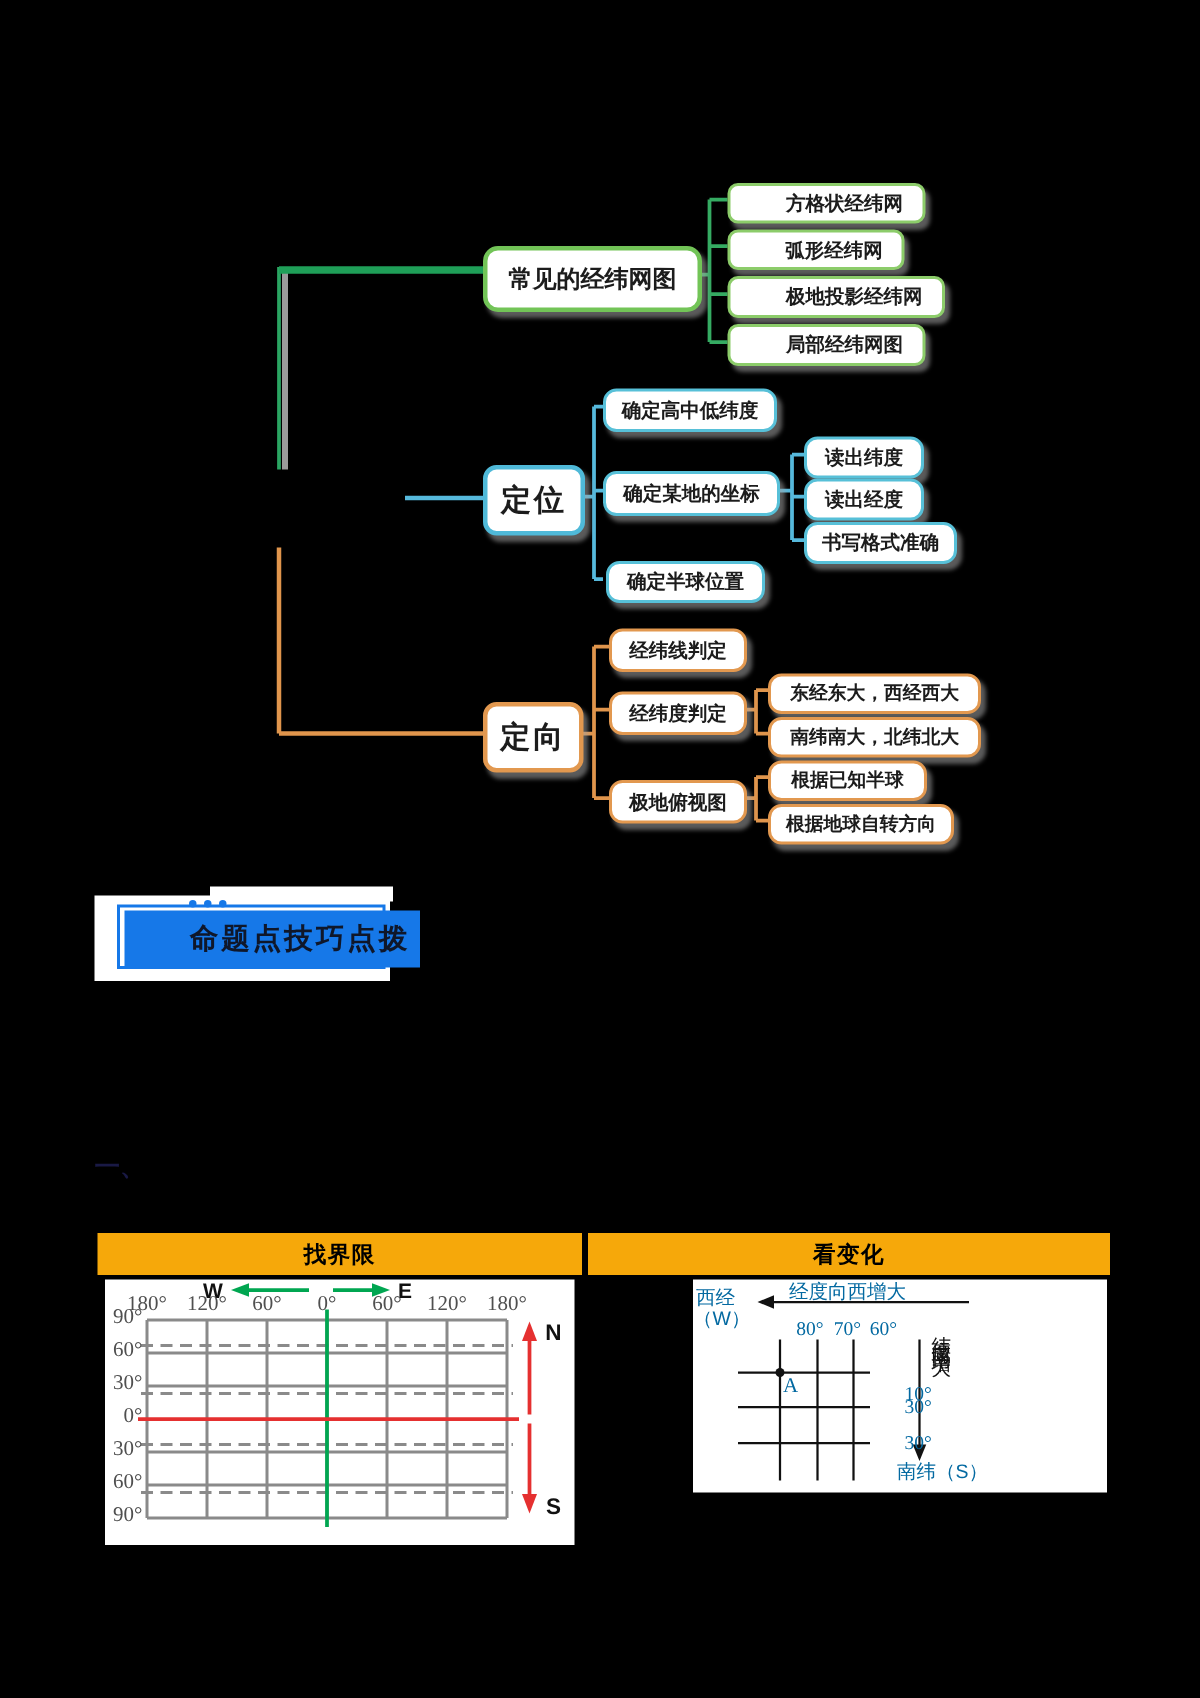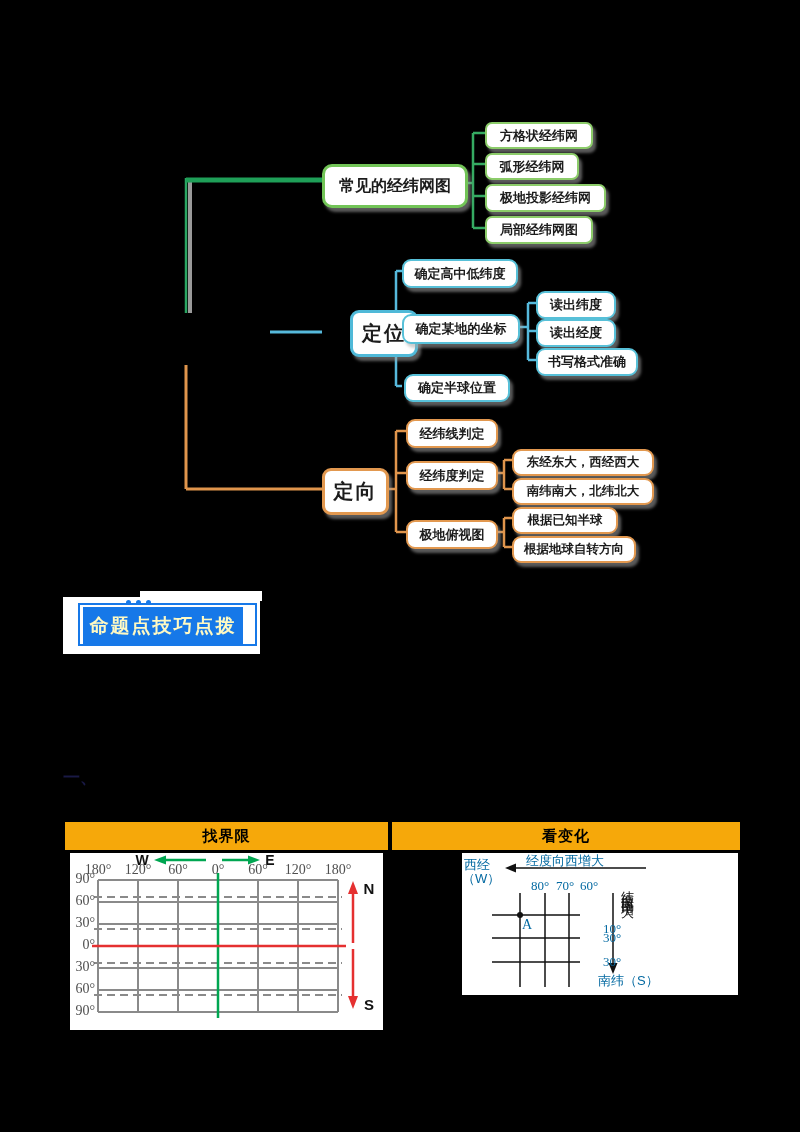--- a/index.html
+++ b/index.html
@@ -8,33 +8,33 @@
   svg{display:block;}
   .connectors{position:absolute;left:0;top:0;pointer-events:none;}
 
   
   .node{position:absolute;background:#fff;display:flex;align-items:center;justify-content:center;
         font-weight:bold;color:#1c1c1c;white-space:nowrap;
         box-shadow:3px 4px 3px rgba(165,165,165,.55);}
   .root{background:#45b97d;color:#fff;border-radius:9px;font-size:22px;letter-spacing:2px;
         box-shadow:3px 4px 4px rgba(150,150,150,.5);}
   .gbig{border:3px solid #72c457;border-radius:10px;font-size:16px;}
-  .gleaf{border:2px solid #8ccc6a;border-radius:7px;font-size:13px;}
+  .gleaf{border:2px solid #8ccc6a;border-radius:7px;font-size:13px;padding-left:24px;}
   .bhead{border:3px solid #4fb9d8;border-radius:9px;font-size:20px;letter-spacing:2px;}
   .bleaf{border:2px solid #57c0d8;border-radius:9px;font-size:13px;}
   .ohead{border:3px solid #e2984f;border-radius:9px;font-size:20px;letter-spacing:2px;}
   .oleaf{border:2px solid #e2984f;border-radius:9px;font-size:13px;}
   .small{font-size:12.5px;}
 
   
   .badge-white{position:absolute;background:#fff;}
   .badge-outline{position:absolute;border:2px solid #1678e8;background:transparent;}
   .badge-dot{position:absolute;width:5px;height:5px;border-radius:50%;background:#1678e8;}
-  .badge-box{position:absolute;background:#1678e8;color:#fef9c3;display:flex;align-items:center;
-             justify-content:center;font-weight:bold;font-size:19px;letter-spacing:2px;}
+  .badge-box{position:absolute;background:#1678e8;color:#0f172a;display:flex;align-items:center;
+             justify-content:center;font-weight:bold;font-size:19px;letter-spacing:2px;padding-left:37px;}
 
   
   .section-heading{position:absolute;display:flex;align-items:baseline;gap:4px;}
   .sec-num{color:#191945;font-weight:bold;font-size:17px;font-family:"Liberation Serif",serif;}
   .sec-title{color:#1a12ee;font-weight:bold;font-size:15px;text-decoration:underline;}
 
   
   .qtable{position:absolute;background:#000;}
   .thead{display:flex;height:28px;}
   .th{background:#f6a80a;color:#000;font-weight:bold;font-size:15px;display:flex;
@@ -71,21 +71,21 @@
     <path d="M494 532 H504 M504 518 V547 M504 518 H512 M504 547 H512" stroke="#e0954c" stroke-width="2.5" fill="none"></path>
   </svg>
 
 
   <div class="node gbig" style="left:322px;top:164px;width:140px;height:38px;">常见的经纬网图</div>
   <div class="node gleaf" style="left:485px;top:122px;width:104px;height:23px;">方格状经纬网</div>
   <div class="node gleaf" style="left:485px;top:153px;width:90px;height:23px;">弧形经纬网</div>
   <div class="node gleaf" style="left:485px;top:184px;width:117px;height:24px;">极地投影经纬网</div>
   <div class="node gleaf" style="left:485px;top:216px;width:104px;height:24px;">局部经纬网图</div>
 
-  <div class="node bhead" style="left:322px;top:310px;width:62px;height:41px;margin-left:28px;">定位</div>
+  <div class="node bhead" style="left:322px;top:310px;width:62px;height:41px;">定位</div>
   <div class="node bleaf" style="left:402px;top:259px;width:112px;height:25px;">确定高中低纬度</div>
   <div class="node bleaf" style="left:402px;top:314px;width:114px;height:26px;">确定某地的坐标</div>
   <div class="node bleaf" style="left:404px;top:374px;width:102px;height:24px;">确定半球位置</div>
   <div class="node bleaf" style="left:536px;top:291px;width:76px;height:24px;">读出纬度</div>
   <div class="node bleaf" style="left:536px;top:319px;width:76px;height:24px;">读出经度</div>
   <div class="node bleaf" style="left:536px;top:348px;width:98px;height:24px;">书写格式准确</div>
 
   <div class="node ohead" style="left:322px;top:468px;width:61px;height:41px;">定向</div>
   <div class="node oleaf" style="left:406px;top:419px;width:88px;height:25px;">经纬线判定</div>
   <div class="node oleaf" style="left:406px;top:461px;width:88px;height:25px;">经纬度判定</div>

